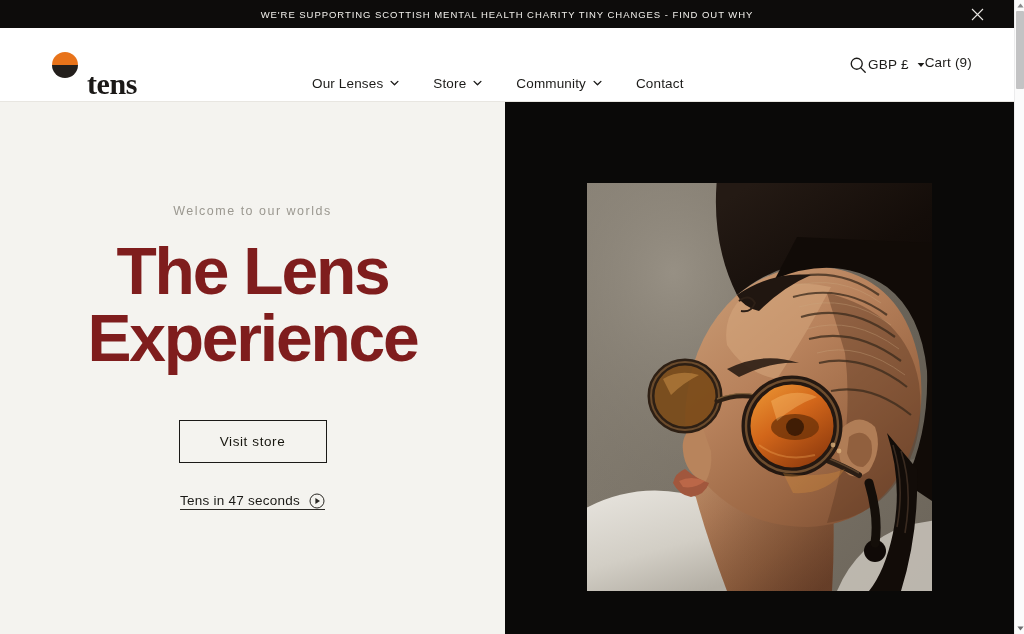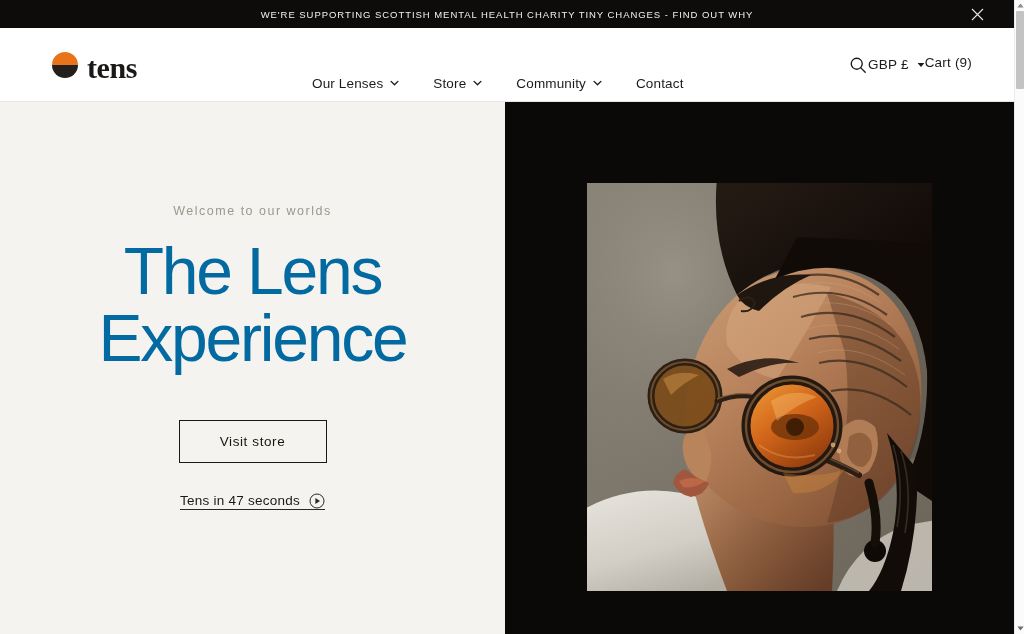--- a/index.html
+++ b/index.html
@@ -100,21 +100,21 @@
     background: #231f1c;
   }
   .logo-word {
     font-family: "Liberation Serif", "DejaVu Serif", serif;
     font-size: 30px;
     font-weight: 700;
     letter-spacing: -0.4px;
     color: #1b1917;
     line-height: 1;
     position: relative;
-    top: 3px;
+    top: 19px;
   }
 
   
   .nav {
     position: absolute;
     left: 312px;
     top: 50%;
     transform: translateY(-50%);
     display: flex;
     align-items: center;
@@ -207,24 +207,24 @@
     font-size: 12.5px;
     letter-spacing: 1.5px;
     color: #9b9890;
     margin-bottom: 20px;
     white-space: nowrap;
   }
 
   .headline {
     font-size: 66px;
     line-height: 1.02;
-    font-weight: 400;
+    font-weight: 700;
     letter-spacing: -2.2px;
     text-align: center;
-    color: #0369a1;
+    color: #7f1d1d;
     max-width: 420px;
   }
 
   .btn-row {
     display: flex;
     gap: 28px;
     margin-top: 47px;
   }
   .btn {
     min-width: 148px;

